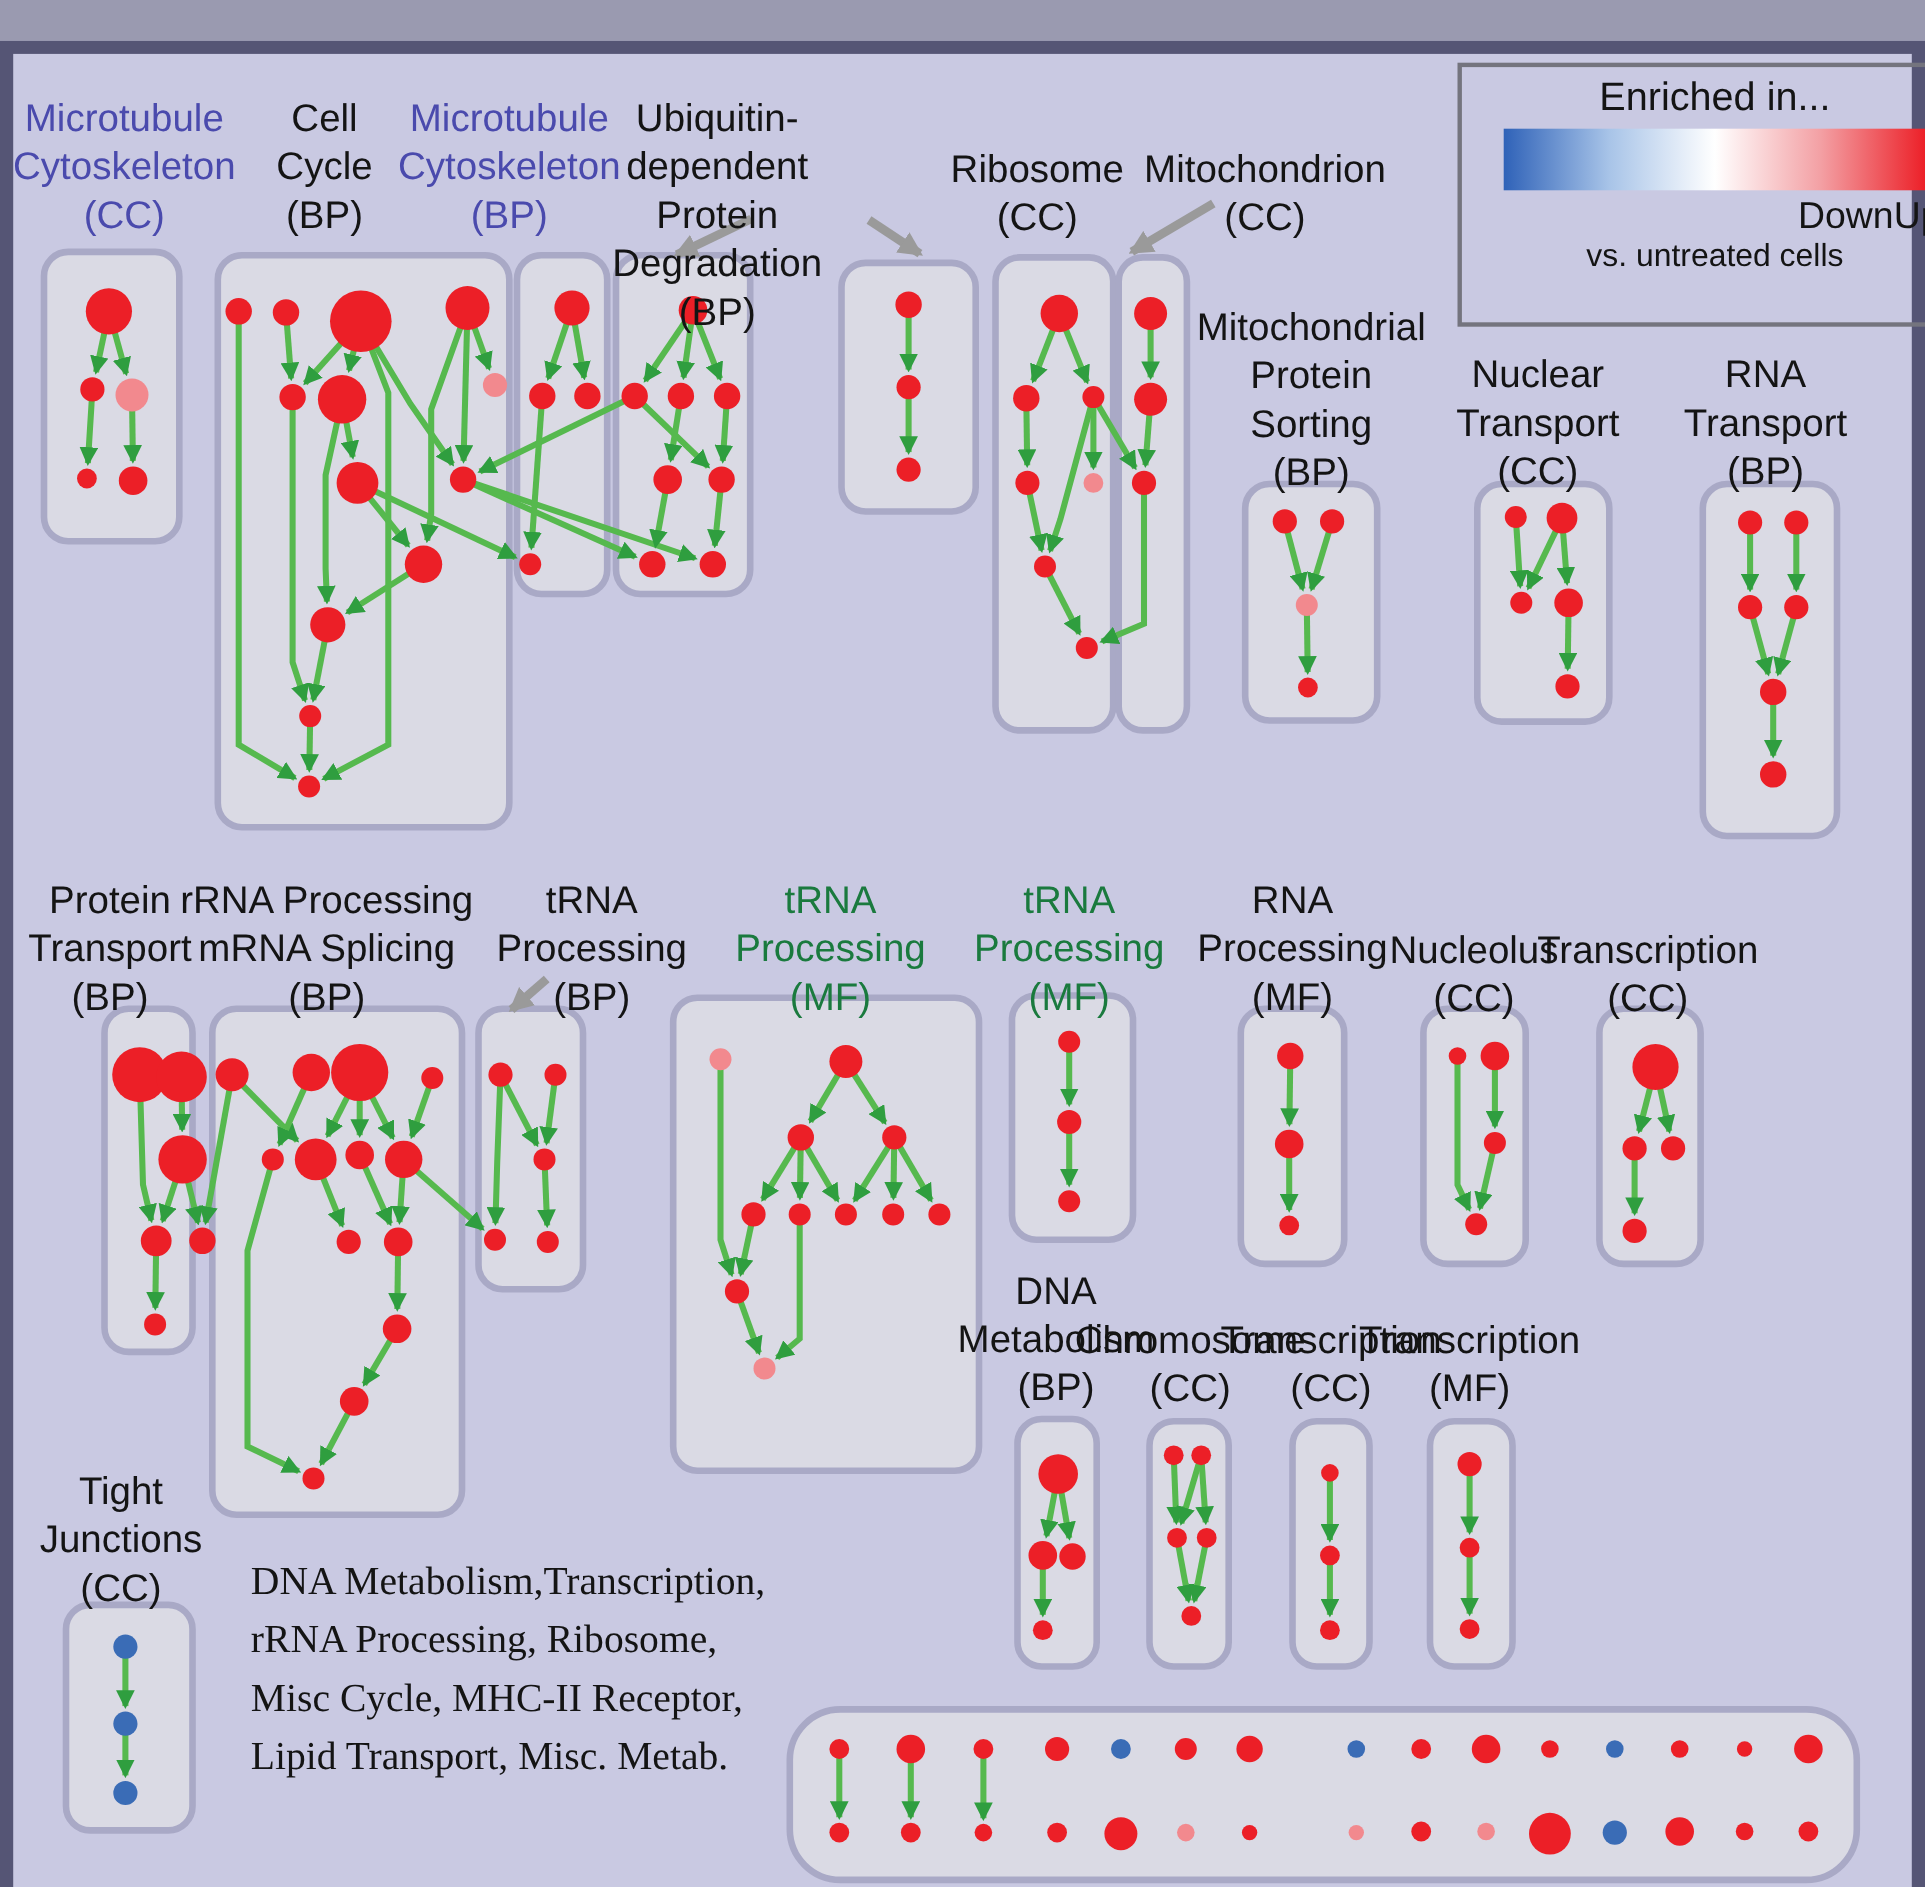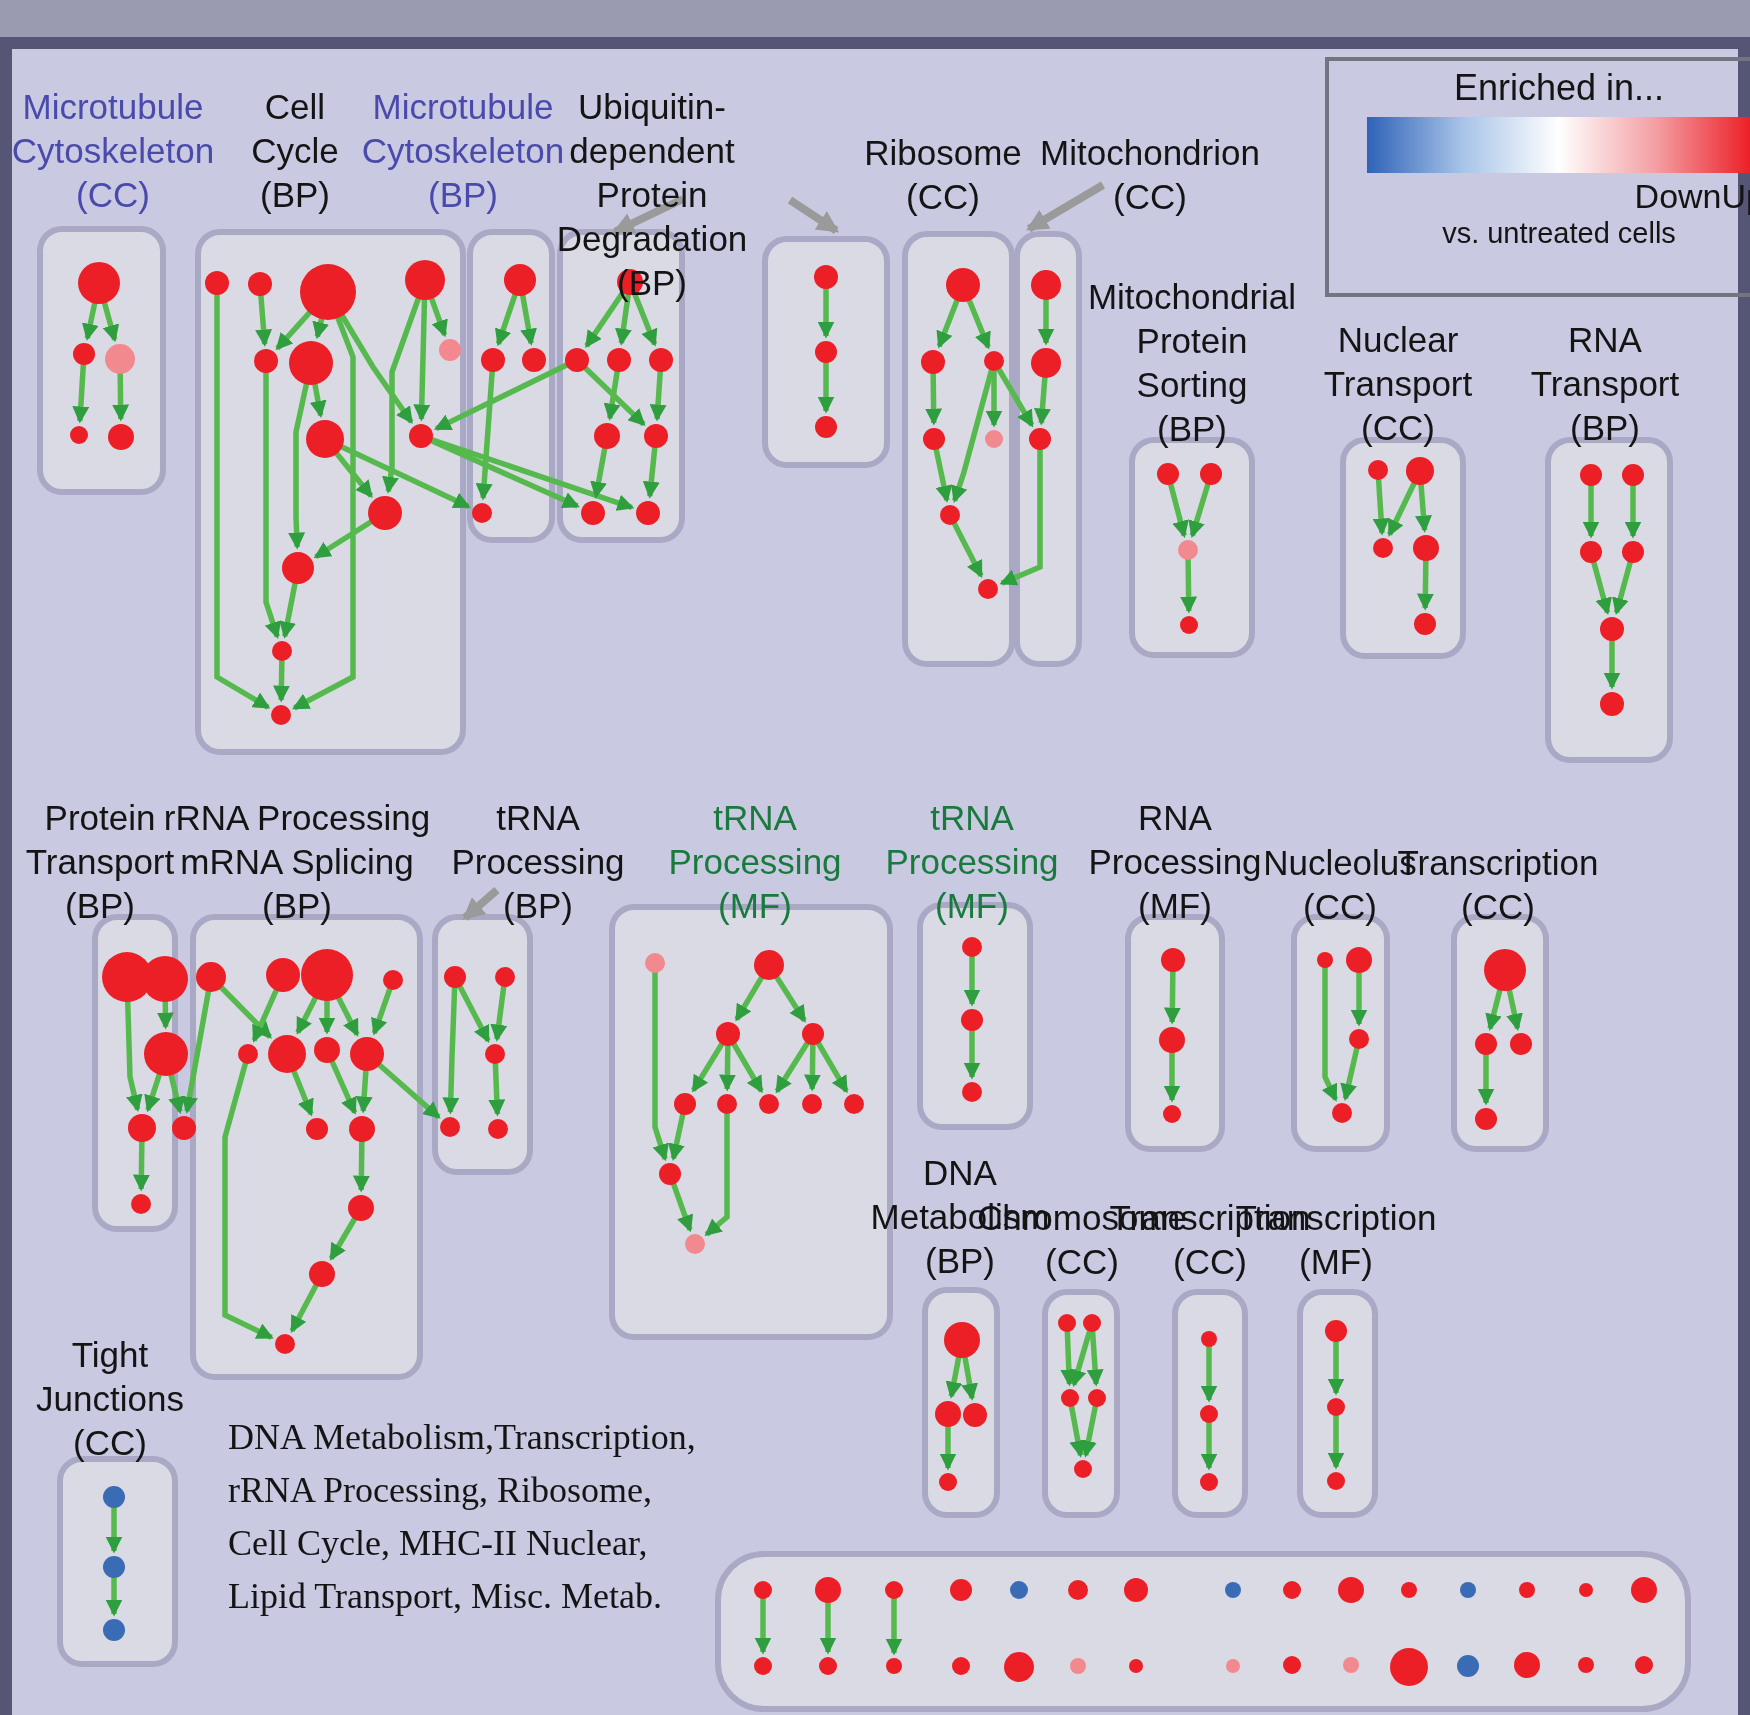--- a/index.html
+++ b/index.html
@@ -366,16 +366,16 @@
     <div class="lg-row">
       <span>Down</span>
       <span>Up</span>
     </div>
     <div class="lg-sub">vs. untreated cells</div>
   </div>
 
   <div id="note" class="overlay" style="left:228px;top:1374px;font-family:Liberation Serif, serif;">
       <div>DNA Metabolism,Transcription,</div>
       <div>rRNA Processing, Ribosome,</div>
-      <div>Cell Cycle, MHC-II Nuclear,</div>
+      <div>Misc Cycle, MHC-II Receptor,</div>
       <div>Lipid Transport, Misc. Metab.</div>
     </div>
 </div>
 
 </body></html>

